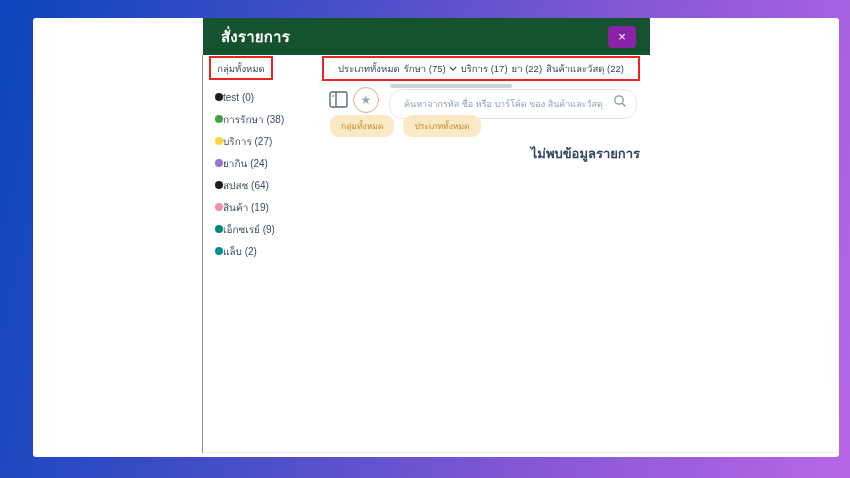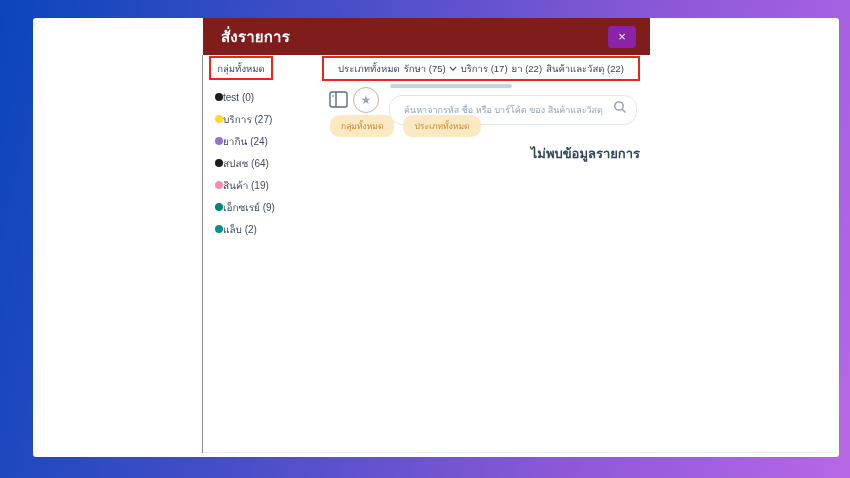--- a/index.html
+++ b/index.html
@@ -9,21 +9,21 @@
     background:linear-gradient(103deg,#0a45bc 0%,#4b4fc8 38%,#8c58d8 70%,#b767e6 100%);
     position:relative;
   }
   .page {
     position:absolute; left:33px; top:18px; width:806px; height:439px;
     background:#ffffff; border-radius:3px;
   }
   
   .modal-header {
     position:absolute; left:203px; top:18px; width:447px; height:37px;
-    background:#7f1d1d; display:flex; align-items:center;
+    background:#14532d; display:flex; align-items:center;
     padding:0 14px 0 18px; z-index:3;
   }
   .modal-title { color:#ffffff; font-size:15px; font-weight:bold; letter-spacing:.2px; }
   .close-btn {
     margin-left:auto; width:28px; height:22px; border:none; cursor:pointer;
     background:#8a23a8; border-radius:4px; color:#ffffff; font-size:13px;
     display:flex; align-items:center; justify-content:center; line-height:1;
   }
   
   .modal-left-edge { position:absolute; left:202px; top:55px; width:1px; height:398px; background:#8f8f8f; z-index:2; }
@@ -52,21 +52,21 @@
     background:#ccd2d9; border-radius:2px; cursor:pointer; }
   
   .layout-btn { position:absolute; left:329px; top:91px; width:20px; height:18px;
     background:none; border:none; cursor:pointer; padding:0; }
   .star-btn {
     position:absolute; left:353px; top:87px; width:26px; height:26px; border-radius:50%;
     background:#fff; border:1px solid #dcab91; cursor:pointer;
     display:flex; align-items:center; justify-content:center;
     color:#9aa5b1; font-size:12px; line-height:1;
   }
-  .search-wrap { position:absolute; left:389px; top:95px; width:248px; height:30px; }
+  .search-wrap { position:absolute; left:389px; top:89px; width:248px; height:30px; }
   .search-input {
     width:100%; height:100%; border:1px solid #e2e6ea; border-radius:13px;
     padding:0 30px 0 14px; font-size:9px; color:#33475b; outline:none;
     font-family:inherit; background:#fff;
   }
   .search-input::placeholder { color:#8fa0b3; }
   .search-glyph { position:absolute; right:10px; top:5px; width:14px; height:14px; pointer-events:none; }
   
   .chips { position:absolute; left:330px; top:115px; display:flex; gap:9px; }
   .chip {
@@ -97,20 +97,24 @@
   <span>กลุ่มทั้งหมด</span>
 </button>
 
 <ul class="cat-list">
 
     <li class="cat-item">
       <span class="cat-dot" style="background: rgb(29, 29, 29);"></span>
       <span class="cat-label">test (0)</span>
     </li>
 
+    <li class="cat-item">
+      <span class="cat-dot" style="background: rgb(67, 160, 71);"></span>
+      <span class="cat-label">การรักษา (38)</span>
+    </li>
 
     <li class="cat-item">
       <span class="cat-dot" style="background: rgb(253, 216, 53);"></span>
       <span class="cat-label">บริการ (27)</span>
     </li>
 
     <li class="cat-item">
       <span class="cat-dot" style="background: rgb(149, 117, 205);"></span>
       <span class="cat-label">ยากิน (24)</span>
     </li>

